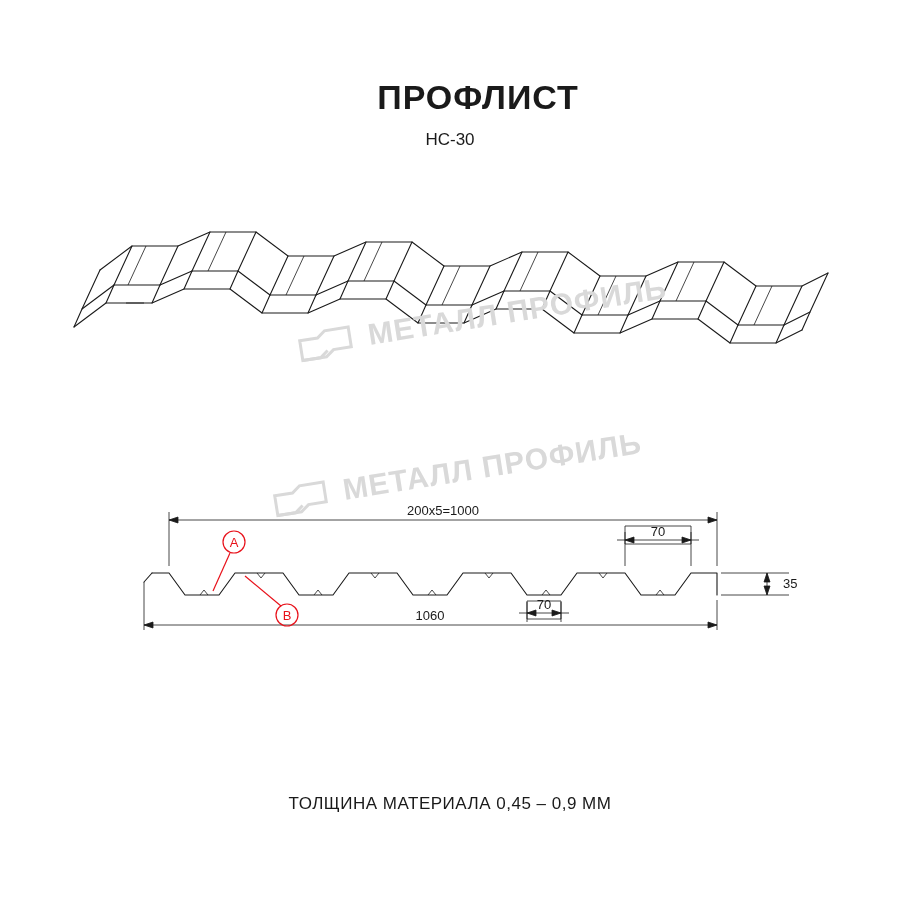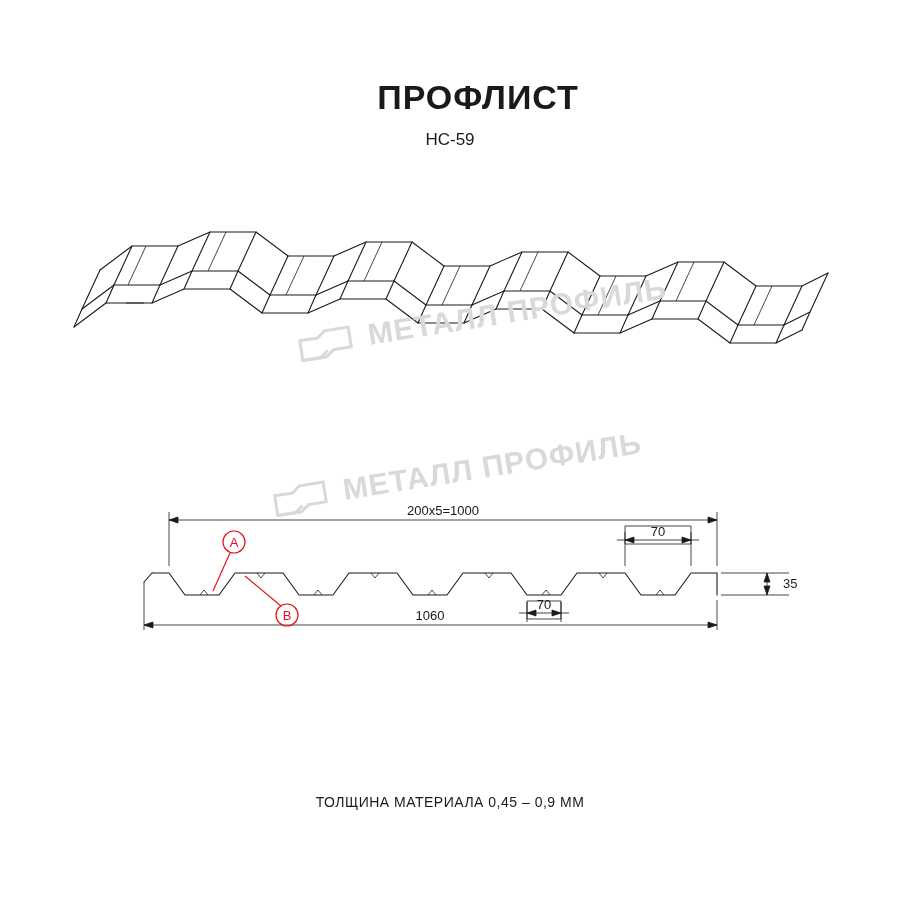--- a/index.html
+++ b/index.html
@@ -39,21 +39,21 @@
     text-align: center;
     font-size: 17px;
     color: #1a1a1a;
   }
   .footer {
     position: absolute;
     top: 794px;
     left: 0;
     width: 900px;
     text-align: center;
-    font-size: 14px;
+    font-size: 17px;
     letter-spacing: 0.5px;
     color: #1a1a1a;
   }
   .iso-wrap {
     position: absolute;
     top: 215px;
     left: 60px;
     width: 790px;
     height: 200px;
   }
@@ -98,21 +98,21 @@
   .red { fill: none; stroke: #e8111a; stroke-width: 1.2; }
   .red-txt { fill: #e8111a; font-size: 13px; font-family: "Liberation Sans", sans-serif; }
   .dimtxt { fill: #1a1a1a; font-size: 13px; font-family: "Liberation Sans", sans-serif; }
 </style>
 </head>
 <body>
 
 <div class="page">
 
   <div class="title">ПРОФЛИСТ</div>
-  <div class="subtitle">НС-59</div>
+  <div class="subtitle">НС-30</div>
 
   <div class="iso-wrap">
     <svg width="790" height="200" viewBox="0 0 790 200">
 
       <g class="ln">
         <path d="M40 55 L72 31 L118 31 L150 17 L196 17 L228 41 L274 41 L306 27 L352 27 L384 51 L430 51 L462 37 L508 37 L540 61 L586 61 L618 47 L664 47 L696 71 L742 71 L768 58"></path>
 
         <path d="M22 94 L54 70 L100 70 L132 56 L178 56 L210 80 L256 80 L288 66 L334 66 L366 90 L412 90 L444 76 L490 76 L522 100 L568 100 L600 86 L646 86 L678 110 L724 110 L750 97"></path>
 
         <path d="M14 112 L46 88 L92 88 L124 74 L170 74 L202 98 L248 98 L280 84 L326 84 L358 108 L404 108 L436 94 L482 94 L514 118 L560 118 L592 104 L638 104 L670 128 L716 128 L742 115"></path>

